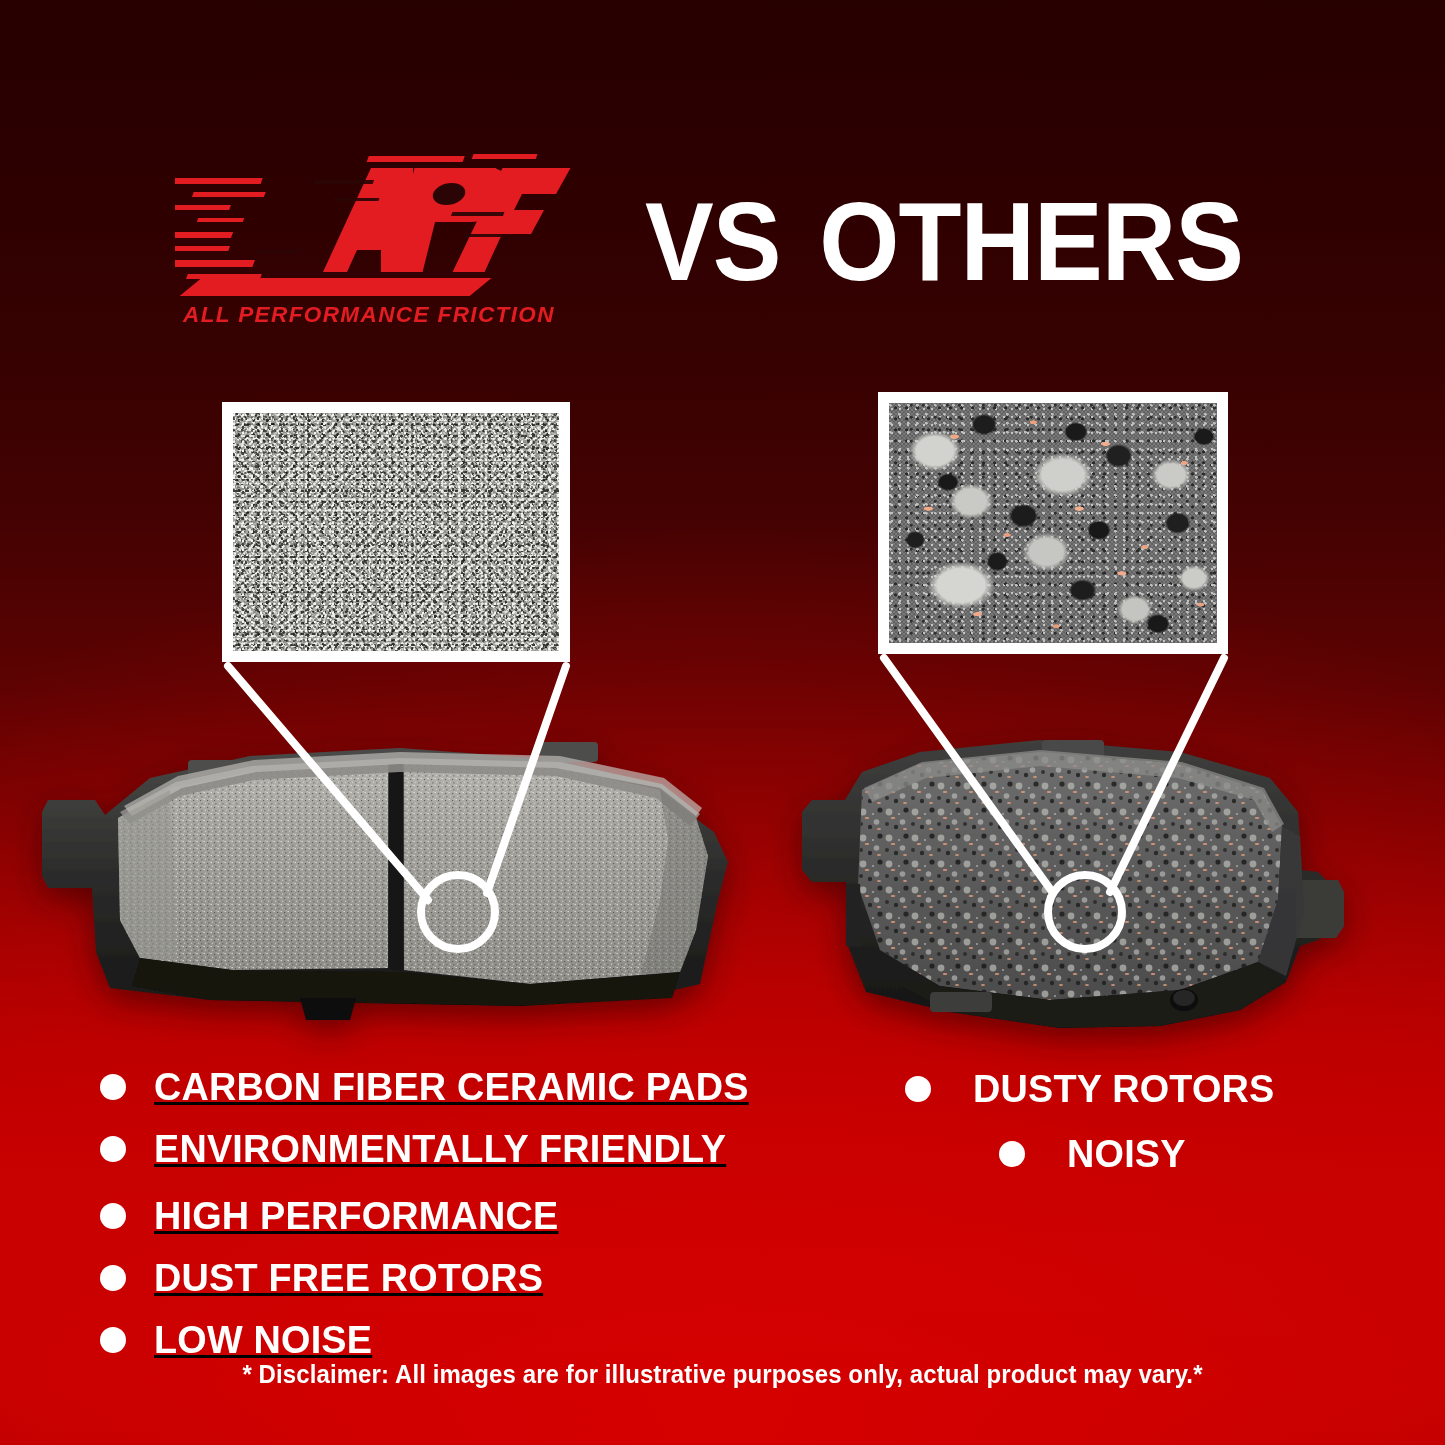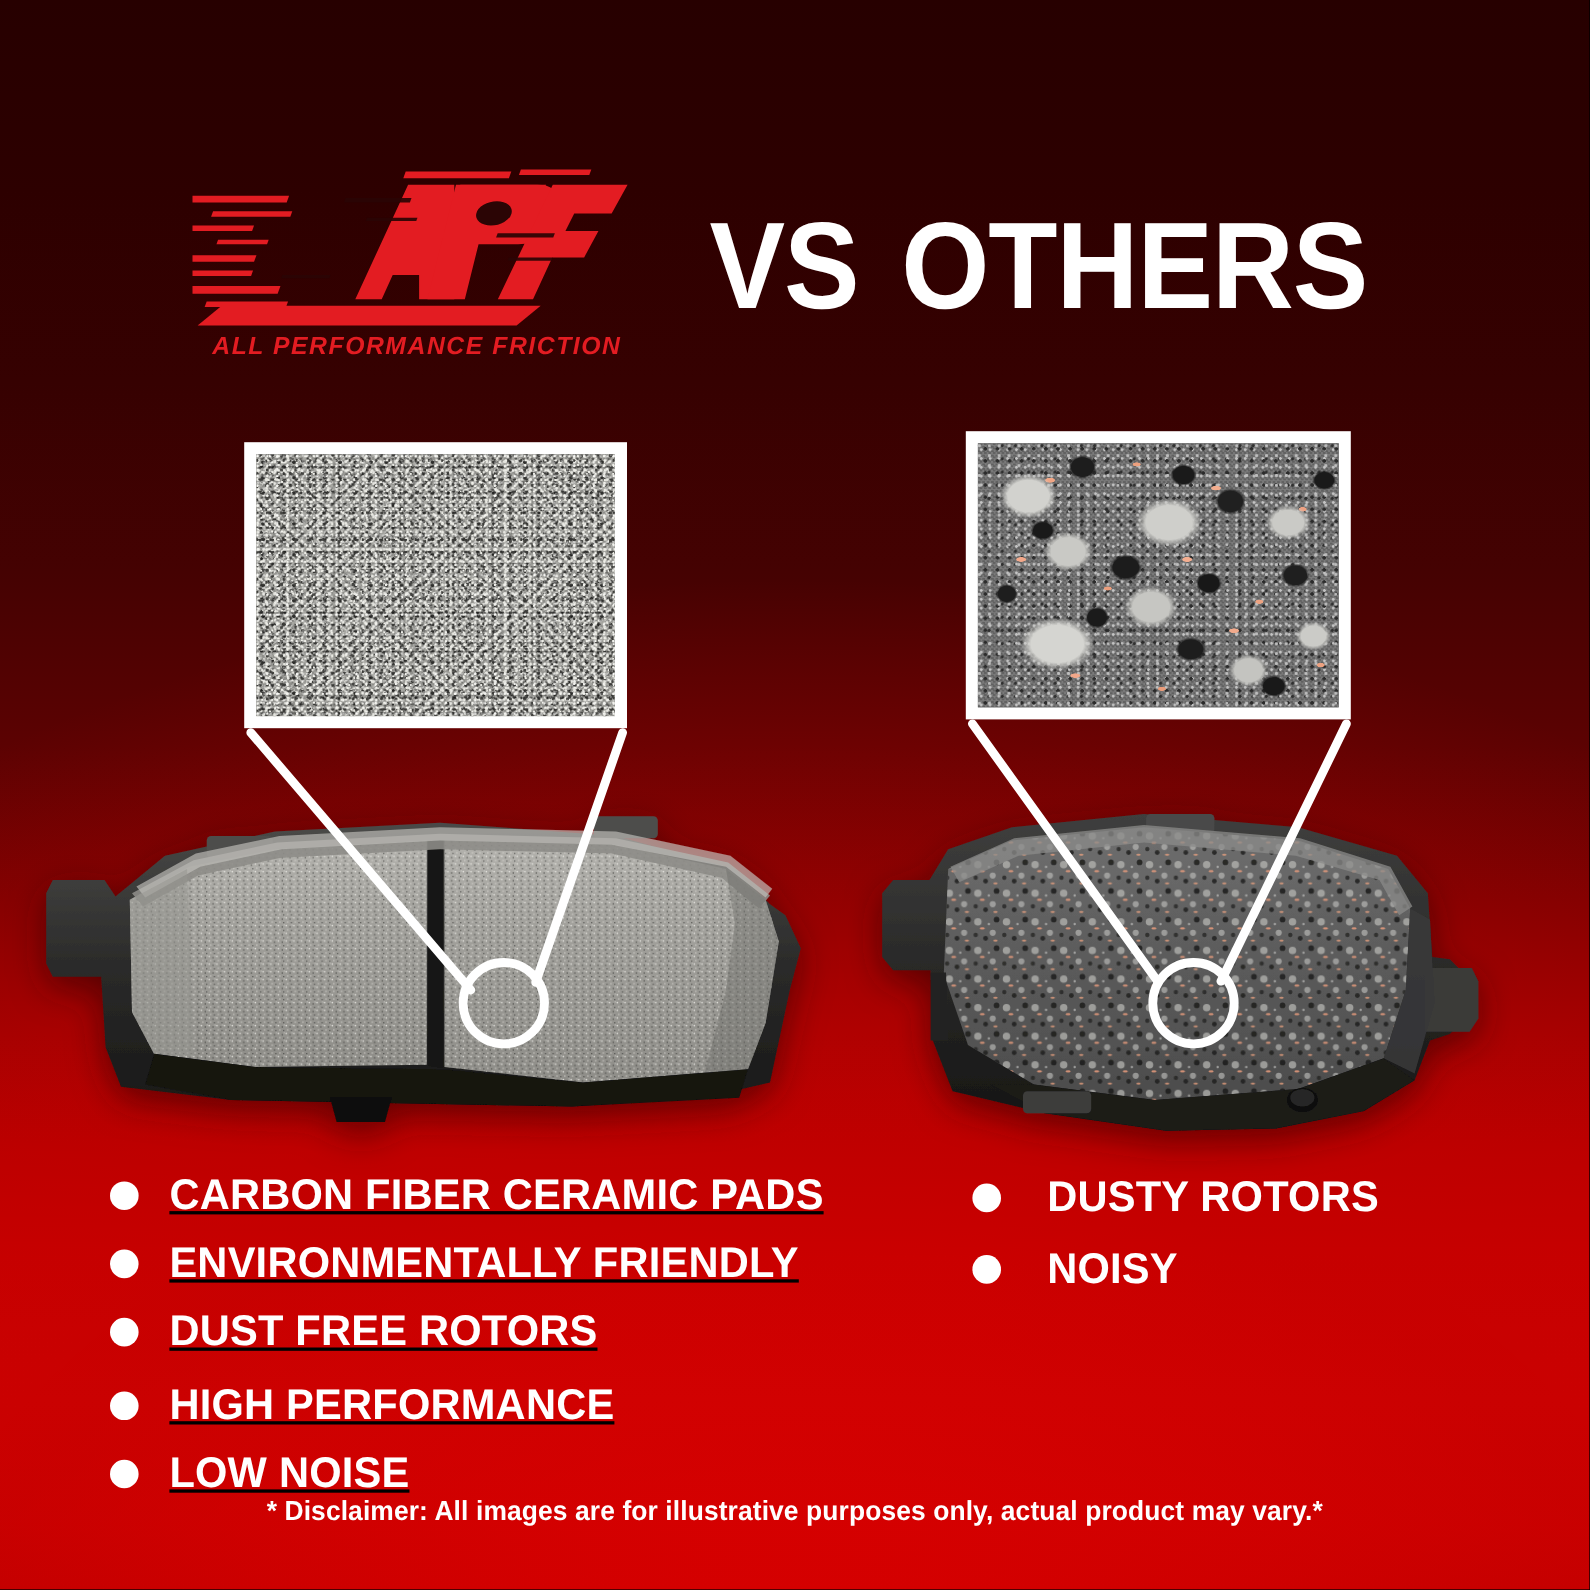--- a/index.html
+++ b/index.html
@@ -29,21 +29,21 @@
         #c90101 96%,
         #bf0000 100%);
   }
 
   
   #header { position:absolute; left:0; top:0; width:100%; height:360px; }
 
   .logo-wrap { position:absolute; left:175px; top:150px; width:400px; height:180px; }
   .logo-svg { display:block; width:400px; height:150px; }
   .tagline {
-    position:absolute; left:18px; top:152px;
+    position:absolute; left:8px; top:152px;
     width:370px;
     font-size:22.5px; font-weight:bold; font-style:italic;
     letter-spacing:1.4px; color:#e31c22;
     text-align:right; white-space:nowrap;
   }
 
   .vs-others {
     position:absolute; left:645px; top:186px;
     font-size:112px; line-height:112px;
     font-weight:bold; color:#ffffff;
@@ -161,21 +161,21 @@
   #callouts { position:absolute; left:0; top:0; width:1445px; height:1445px; pointer-events:none; }
 
   
   .bullets { position:absolute; }
   #bullets-left  { left:100px; top:1056px; width:700px;text-decoration:underline; }
   #bullets-right { left:884px; top:1056px; width:420px; }
 
   .bullet-row { display:flex; align-items:center; }
   #bullets-left .bullet-row { height:62px; }
   #bullets-left .bullet-row.r3 { margin-top:5px; }
-  #bullets-right .bullet-row { height:65px; }
+  #bullets-right .bullet-row { height:65px;justify-content:center; }
 
   .dot {
     width:26px; height:26px; border-radius:50%;
     background:#ffffff; flex:0 0 26px;
   }
   #bullets-left .btext {
     margin-left:28px;
     font-size:39px; font-weight:bold; color:#ffffff;
     letter-spacing:0.2px; white-space:nowrap;
     transform:scaleX(0.97); transform-origin:left center;
@@ -398,28 +398,28 @@
 
   <div class="bullets" id="bullets-left">
     <div class="bullet-row">
       <span class="dot"></span>
       <span class="btext">CARBON FIBER CERAMIC PADS</span>
     </div>
     <div class="bullet-row">
       <span class="dot"></span>
       <span class="btext">ENVIRONMENTALLY FRIENDLY</span>
     </div>
+    <div class="bullet-row r3">
+      <span class="dot"></span>
+      <span class="btext">HIGH PERFORMANCE</span>
+    </div>
     <div class="bullet-row">
       <span class="dot"></span>
       <span class="btext">DUST FREE ROTORS</span>
     </div>
-    <div class="bullet-row r3">
-      <span class="dot"></span>
-      <span class="btext">HIGH PERFORMANCE</span>
-    </div>
     <div class="bullet-row">
       <span class="dot"></span>
       <span class="btext">LOW NOISE</span>
     </div>
   </div>
 
   <div class="bullets" id="bullets-right">
     <div class="bullet-row">
       <span class="dot"></span>
       <span class="btext">DUSTY ROTORS</span>

